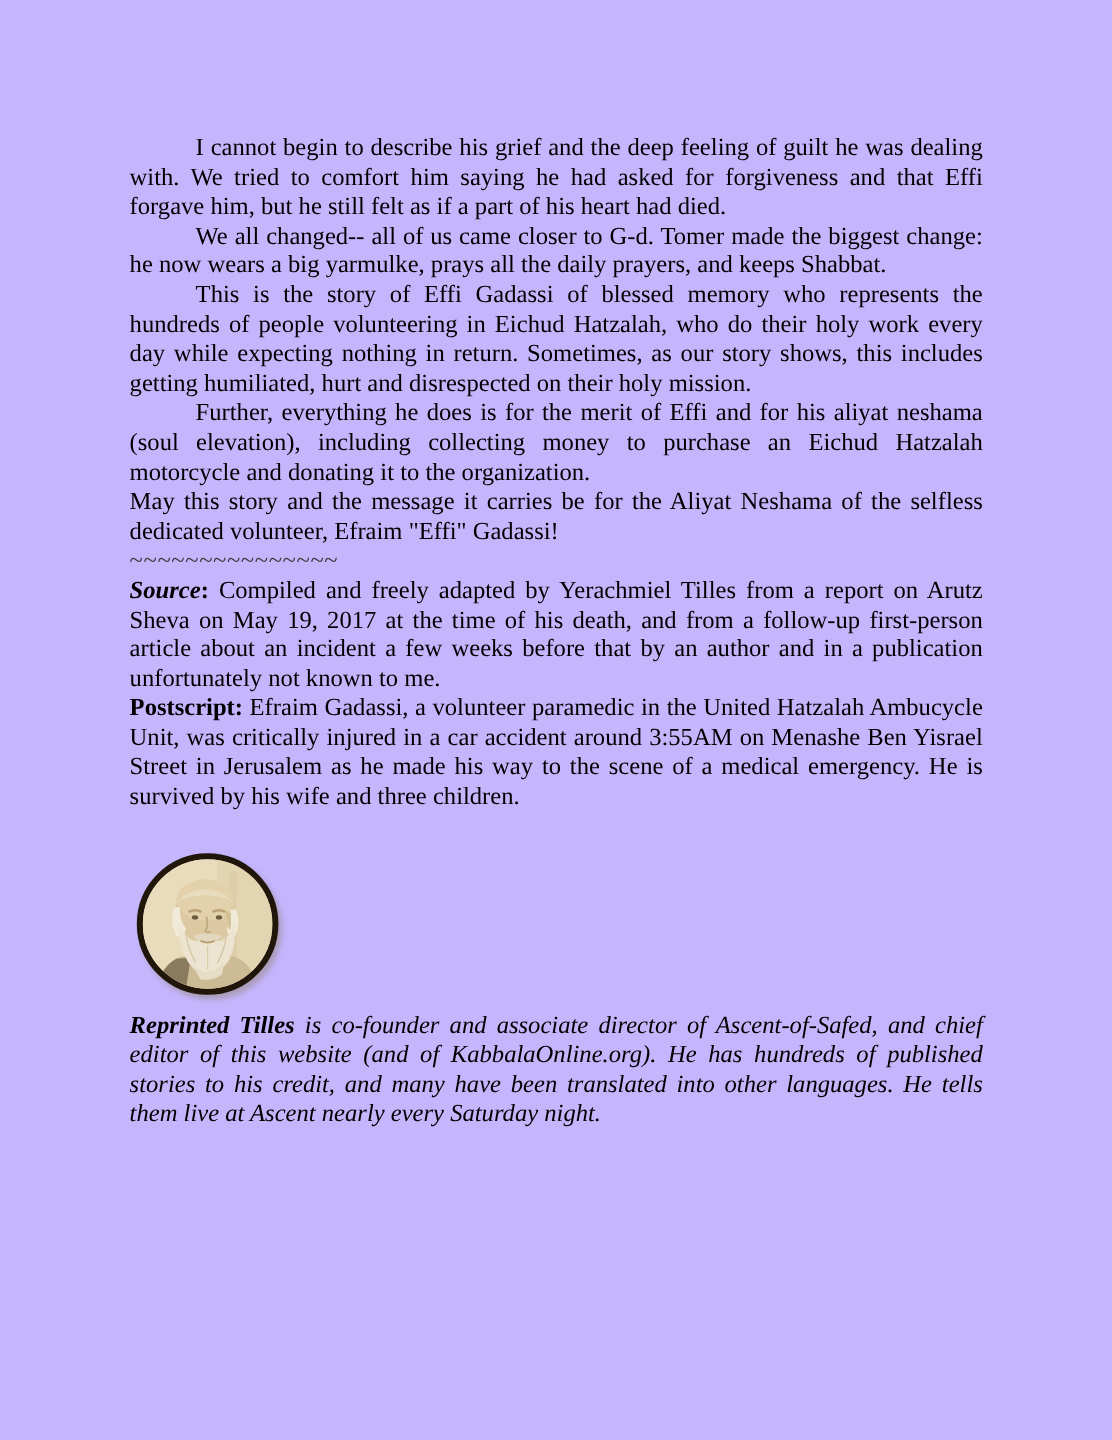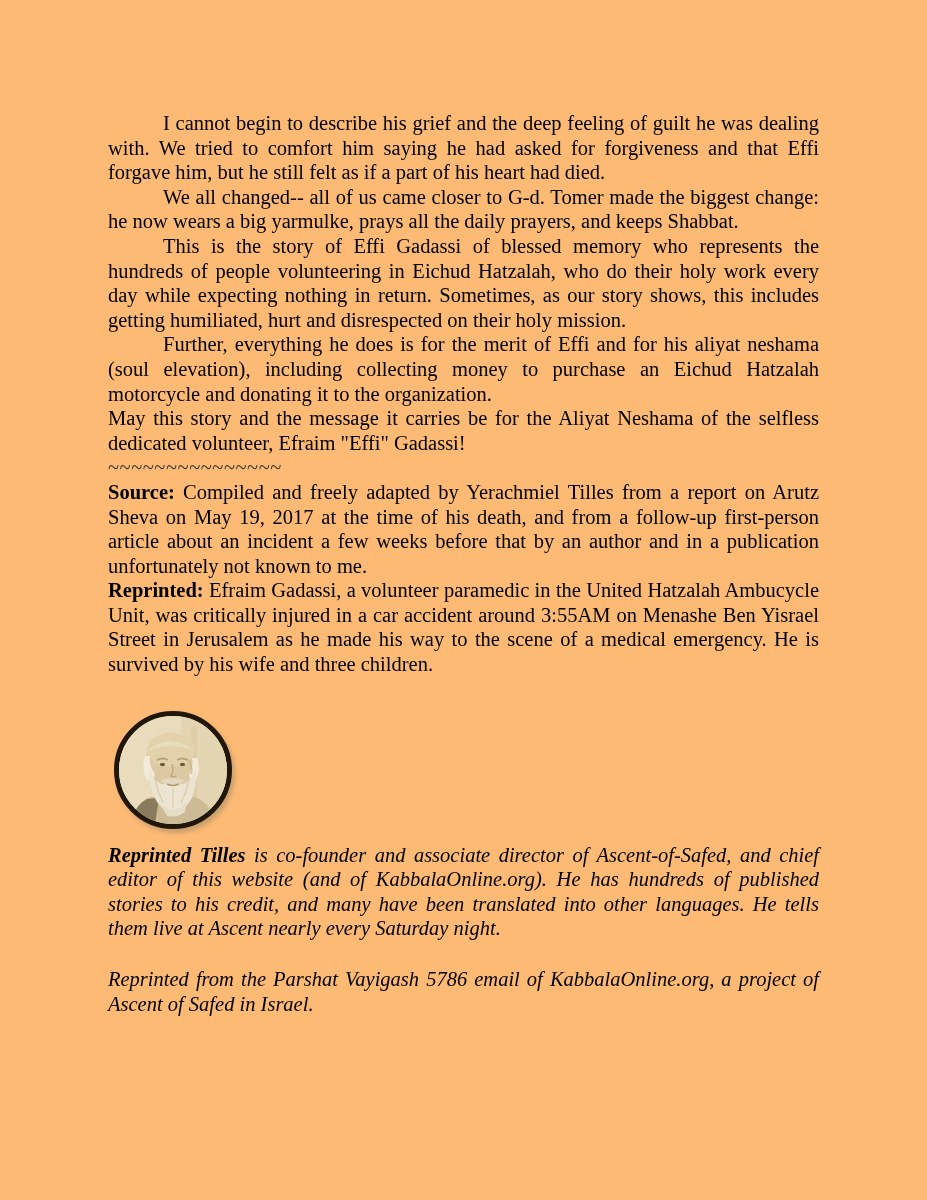--- a/index.html
+++ b/index.html
@@ -4,40 +4,40 @@
 <style>
   html, body {
     margin: 0;
     padding: 0;
     background: #ffffff;
   }
   .page {
     position: relative;
     width: 927px;
     height: 1200px;
-    background: #fdba74;
+    background: #c4b5fd;
     overflow: hidden;
     font-family: "Liberation Serif", serif;
     color: #000000;
   }
   .content {
     position: absolute;
     top: 111px;
     left: 108px;
     width: 711px;
     font-size: 20.5px;
     line-height: 24.6px;
   }
   .content p {
     margin: 0;
     text-align: justify;
   }
   p.indent { text-indent: 55px; }
   .bold { font-weight: bold; }
-  .bolditalic { font-weight: bold; }
+  .bolditalic { font-weight: bold; font-style: italic; }
   .separator {
     text-align: left !important;
     color: #3a3a3a;
     letter-spacing: 0.5px;
     line-height: 24.6px;
   }
   .photo-row {
     margin-top: 34px;
     margin-bottom: 14px;
     margin-left: 6px;
@@ -65,21 +65,21 @@
     <p class="indent">I cannot begin to describe his grief and the deep feeling of guilt he was dealing with. We tried to comfort him saying he had asked for forgiveness and that Effi forgave him, but he still felt as if a part of his heart had died.</p>
     <p class="indent">We all changed-- all of us came closer to G-d. Tomer made the biggest change: he now wears a big yarmulke, prays all the daily prayers, and keeps Shabbat.</p>
     <p class="indent">This is the story of Effi Gadassi of blessed memory who represents the hundreds of people volunteering in Eichud Hatzalah, who do their holy work every day while expecting nothing in return. Sometimes, as our story shows, this includes getting humiliated, hurt and disrespected on their holy mission.</p>
     <p class="indent">Further, everything he does is for the merit of Effi and for his aliyat neshama (soul elevation), including collecting money to purchase an Eichud Hatzalah motorcycle and donating it to the organization.</p>
     <p>May this story and the message it carries be for the Aliyat Neshama of the selfless dedicated volunteer, Efraim "Effi" Gadassi!</p>
 
     <p class="separator">~~~~~~~~~~~~~~~</p>
 
     <p><span class="bolditalic">Source</span><span class="bold">:</span><span> Compiled and freely adapted by Yerachmiel Tilles from a report on Arutz Sheva on May 19, 2017 at the time of his death, and from a follow-up first-person article about an incident a few weeks before that by an author and in a publication unfortunately not known to me.</span></p>
 
-    <p><span class="bold">Reprinted:</span><span> Efraim Gadassi, a volunteer paramedic in the United Hatzalah Ambucycle Unit, was critically injured in a car accident around 3:55AM on Menashe Ben Yisrael Street in Jerusalem as he made his way to the scene of a medical emergency. He is survived by his wife and three children.</span></p>
+    <p><span class="bold">Postscript:</span><span> Efraim Gadassi, a volunteer paramedic in the United Hatzalah Ambucycle Unit, was critically injured in a car accident around 3:55AM on Menashe Ben Yisrael Street in Jerusalem as he made his way to the scene of a medical emergency. He is survived by his wife and three children.</span></p>
 
 
     <div class="photo-row">
       <div class="photo">
         <svg viewBox="0 0 108 108" xmlns="http://www.w3.org/2000/svg">
 
           <rect x="0" y="0" width="108" height="108" fill="#e9dcbd"></rect>
           <rect x="62" y="0" width="46" height="108" fill="#e3d4b2"></rect>
           <rect x="72" y="10" width="6" height="80" fill="#d9c8a4" opacity="0.6"></rect>
 
@@ -114,16 +114,15 @@
 
           <path d="M48 68 Q54 71 60 68" stroke="#b49c6e" stroke-width="1.4" fill="none"></path>
 
           <path d="M70 44 Q74 52 72 58" stroke="#cbb488" stroke-width="2" fill="none" opacity="0.7"></path>
         </svg>
       </div>
     </div>
 
     <p class="italic-para"><span class="bolditalic">Reprinted Tilles</span><span> is co-founder and associate director of Ascent-of-Safed, and chief editor of this website (and of KabbalaOnline.org). He has hundreds of published stories to his credit, and many have been translated into other languages. He tells them live at Ascent nearly every Saturday night.</span></p>
 
-    <p class="italic-para reprint">Reprinted from the Parshat Vayigash 5786 email of KabbalaOnline.org, a project of Ascent of Safed in Israel.</p>
 
   </div>
 </div>
 
 </body></html>

